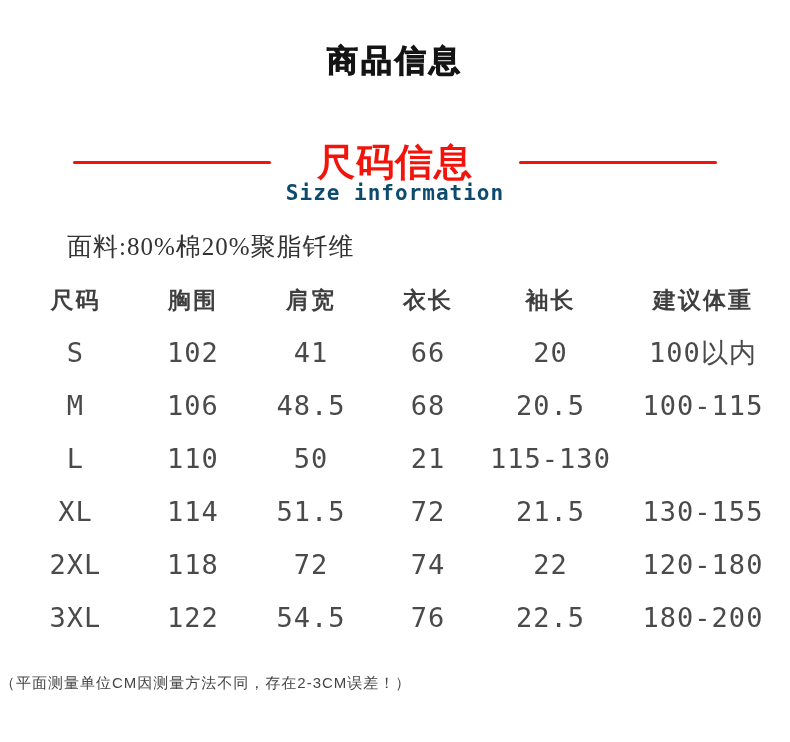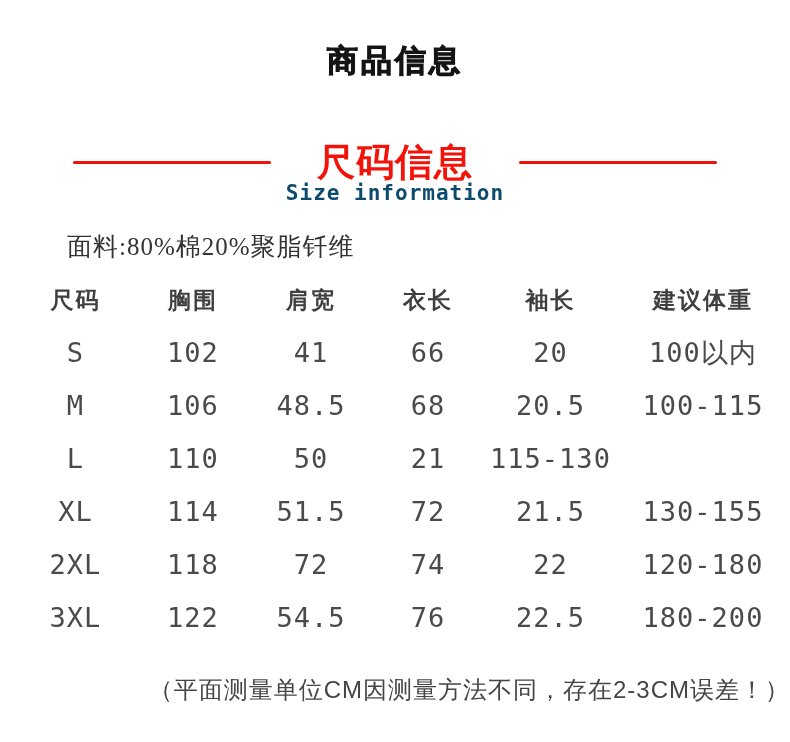--- a/index.html
+++ b/index.html
@@ -87,22 +87,22 @@
   .head .t-cell {
     font-family: "Liberation Sans", sans-serif;
     font-size: 23px;
     font-weight: 700;
     color: #3f3f3f;
     letter-spacing: 2px;
   }
   .note-line {
     position: absolute;
     top: 674px; left: 0; right: 0;
-    text-align: right;
-    font-size: 24px;
+    text-align: left;
+    font-size: 15px;
     color: #454545;
     letter-spacing: 1px;
     font-weight: 500;
   }
 </style>
 </head>
 <body>
 
 <div class="page">
 

